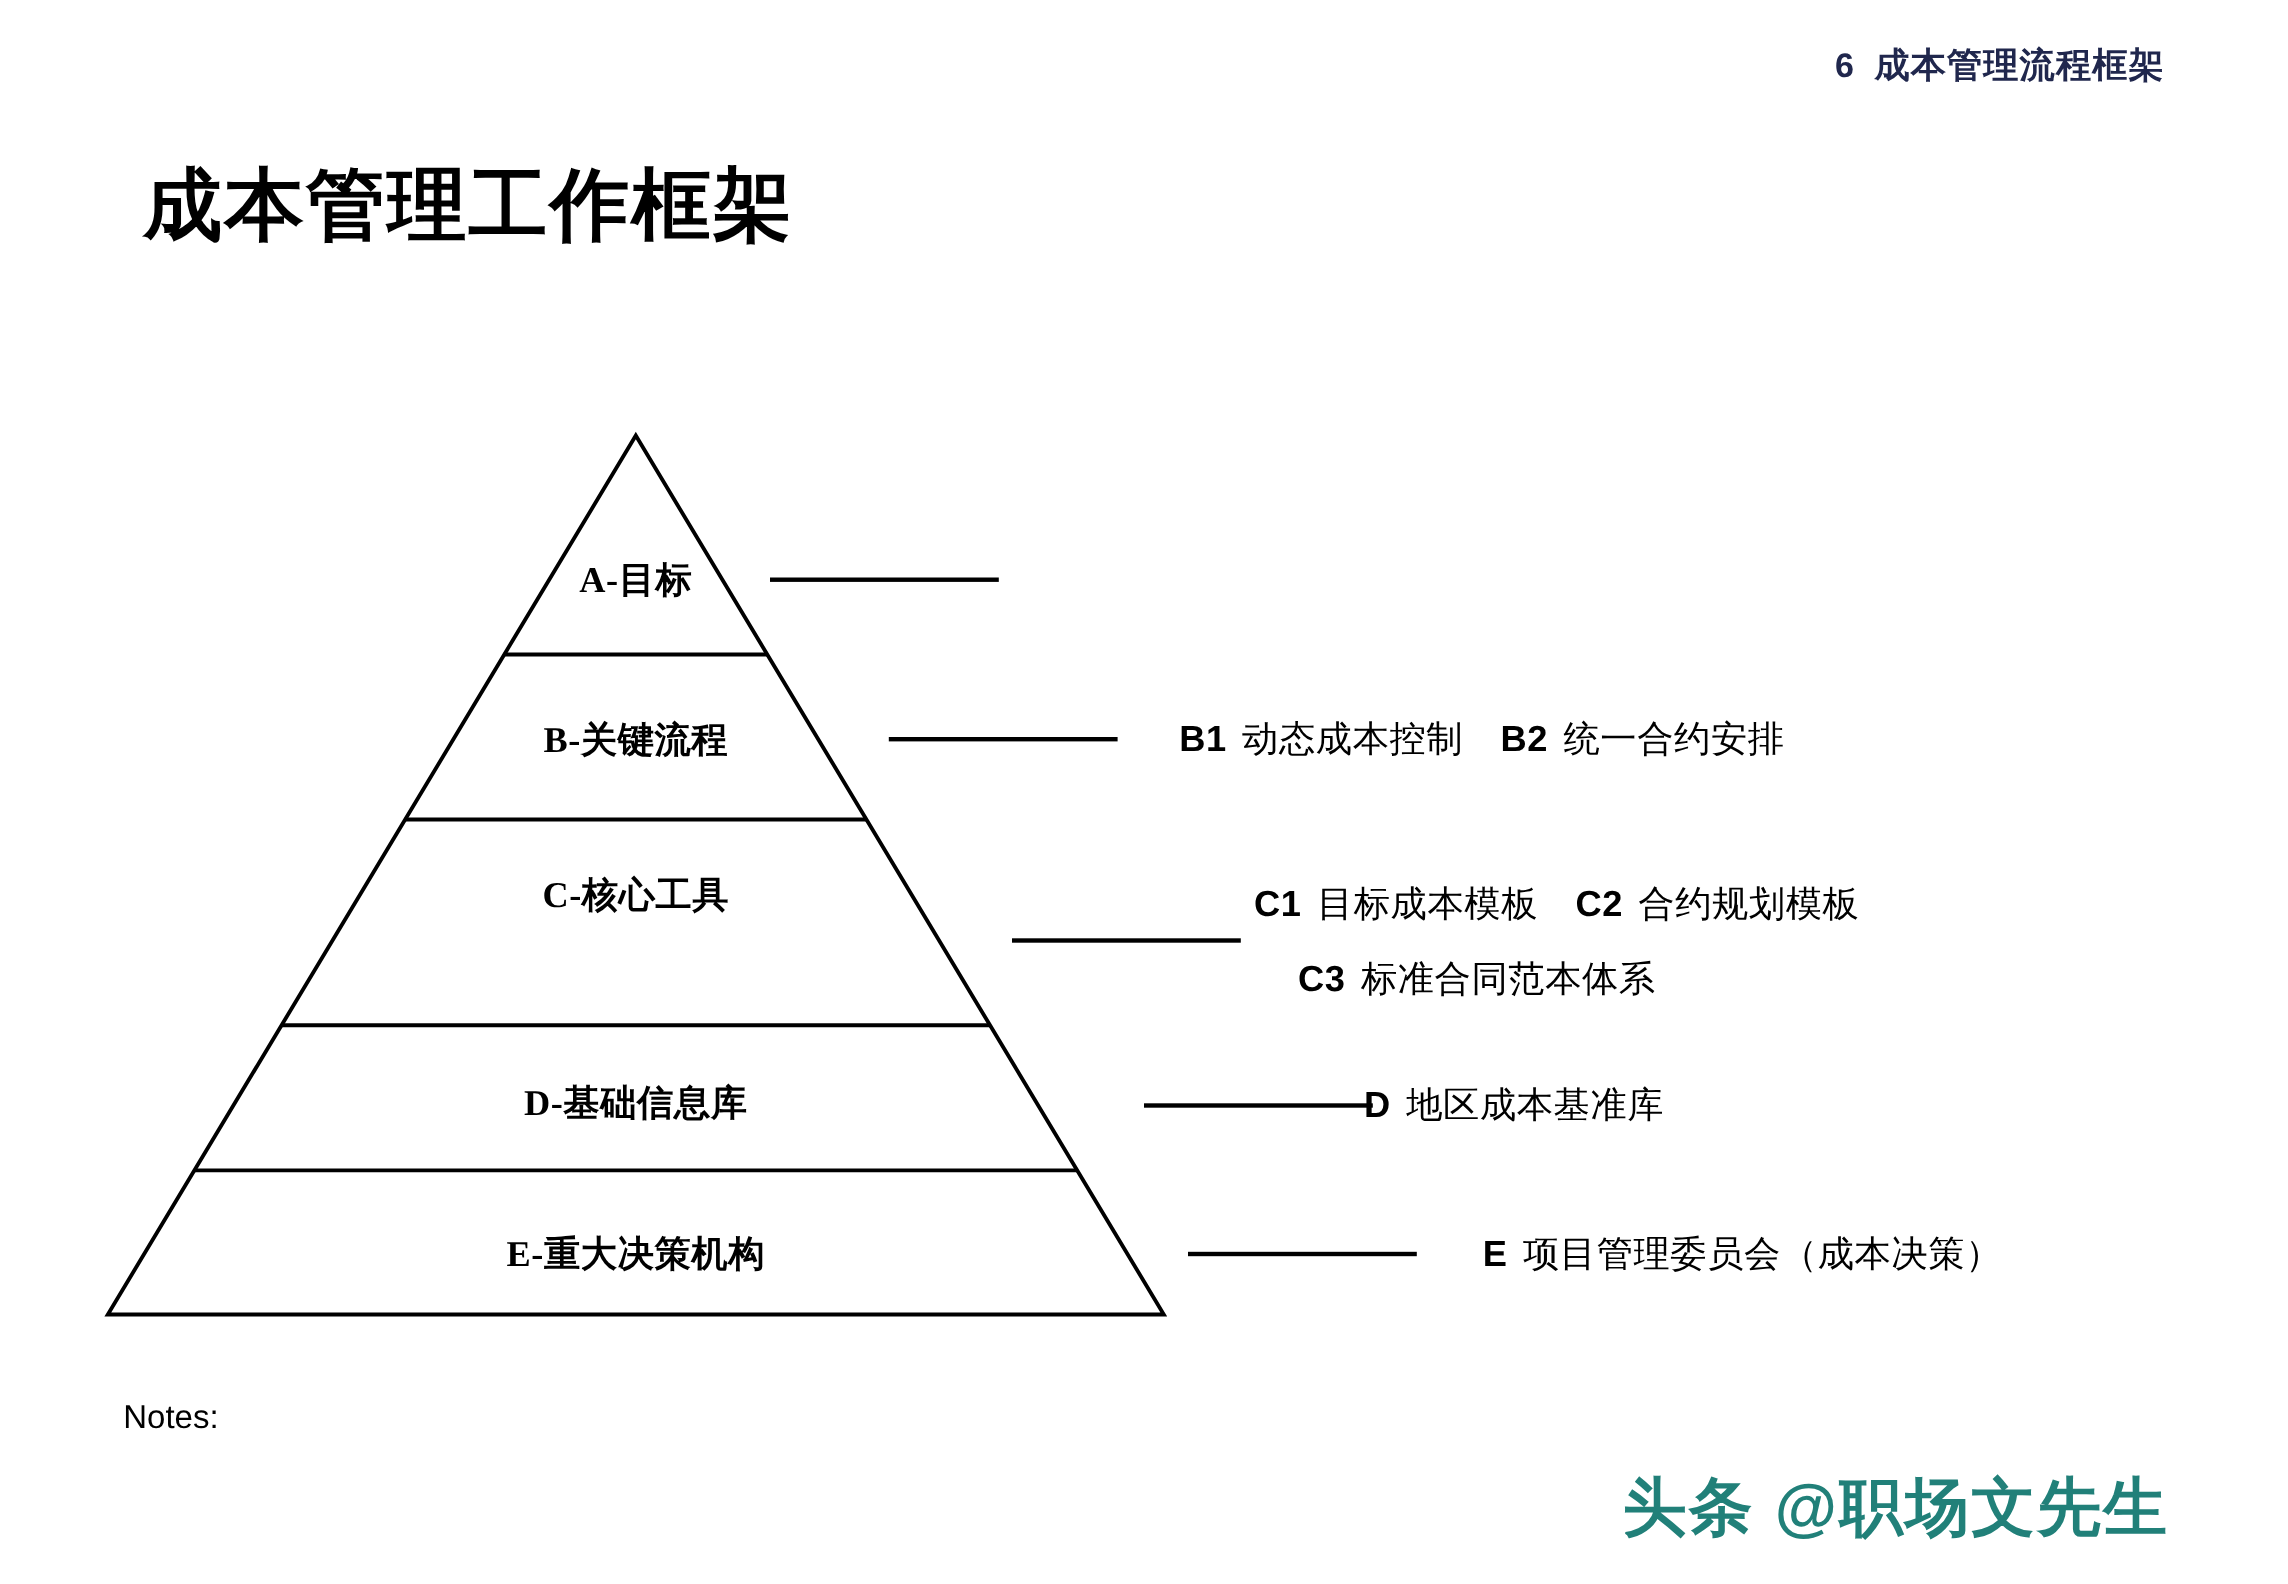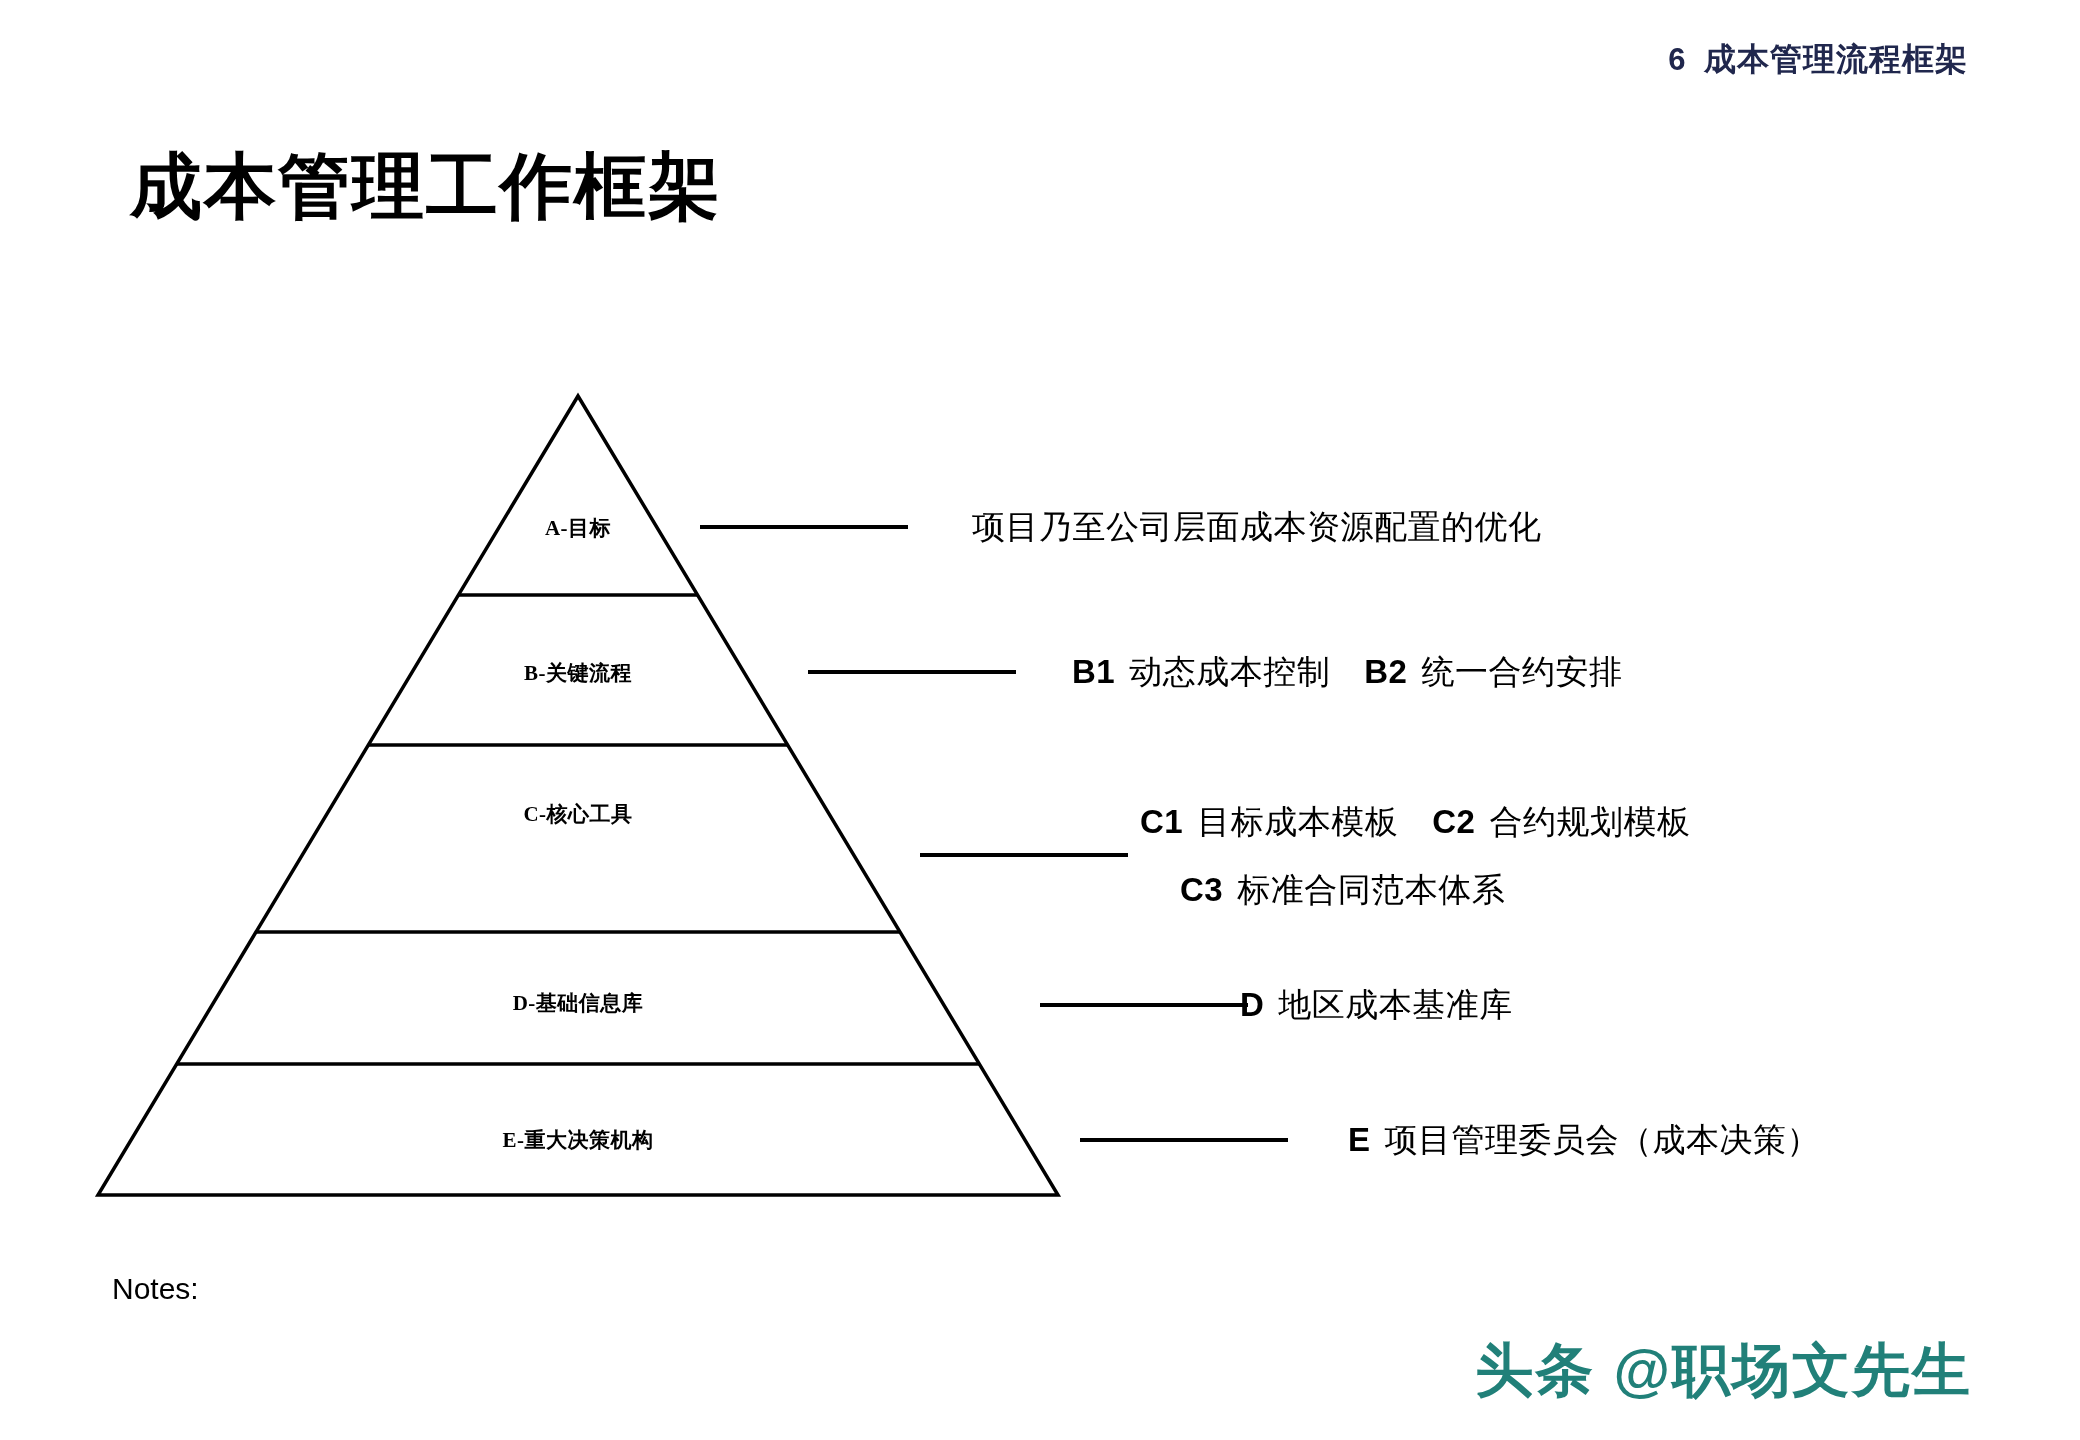--- a/index.html
+++ b/index.html
@@ -66,21 +66,21 @@
     left: 80px;
     top: 380px;
     width: 1000px;
     height: 830px;
   }
 
   
   .level-label {
     position: absolute;
     text-align: center;
-    font-size: 21px;
+    font-size: 33px;
     font-weight: bold;
     letter-spacing: 0.5px;
     white-space: nowrap;
     transform: translate(-50%, -50%);
   }
 
   
   .connector {
     position: absolute;
     height: 0;
@@ -172,23 +172,20 @@
   <div class="level-label" style="left:578px; top:1003px;">D-基础信息库</div>
 
   <div class="level-label" style="left:578px; top:1140px;">E-重大决策机构</div>
 
   <div class="connector" style="left:700px; top:527px; width:208px;"></div>
   <div class="connector" style="left:808px; top:672px; width:208px;"></div>
   <div class="connector" style="left:920px; top:855px; width:208px;"></div>
   <div class="connector" style="left:1040px; top:1005px; width:208px;"></div>
   <div class="connector" style="left:1080px; top:1140px; width:208px;"></div>
 
-  <div class="desc" style="left:972px; top:527px;">
-    <span class="txt">项目乃至公司层面成本资源配置的优化</span>
-  </div>
 
   <div class="desc" style="left:1072px; top:672px;">
     <span class="code">B1</span><span class="gap-small"></span><span class="txt">动态成本控制</span><span class="gap"></span><span class="code">B2</span><span class="gap-small"></span><span class="txt">统一合约安排</span>
   </div>
 
   <div class="desc" style="left:1140px; top:822px;">
     <span class="code">C1</span><span class="gap-small"></span><span class="txt">目标成本模板</span><span class="gap"></span><span class="code">C2</span><span class="gap-small"></span><span class="txt">合约规划模板</span>
   </div>
 
   <div class="desc" style="left:1180px; top:890px;">

